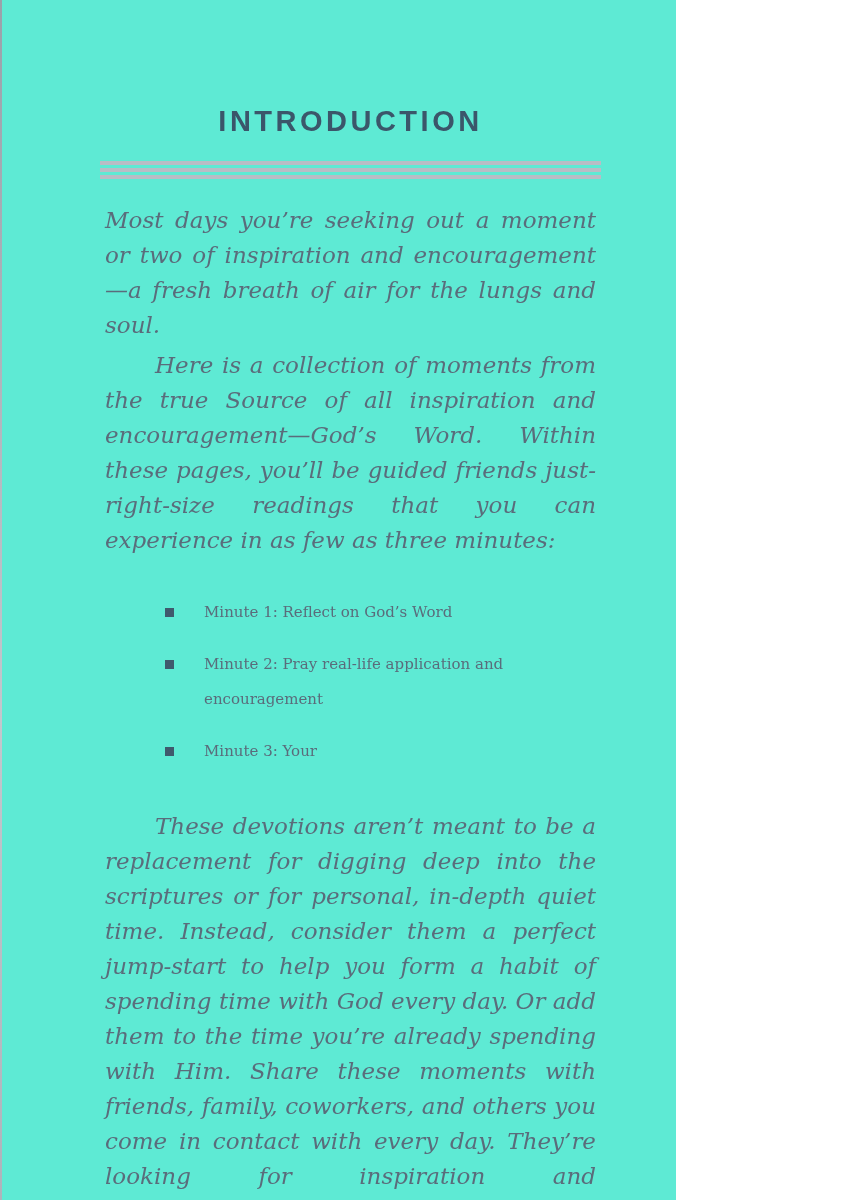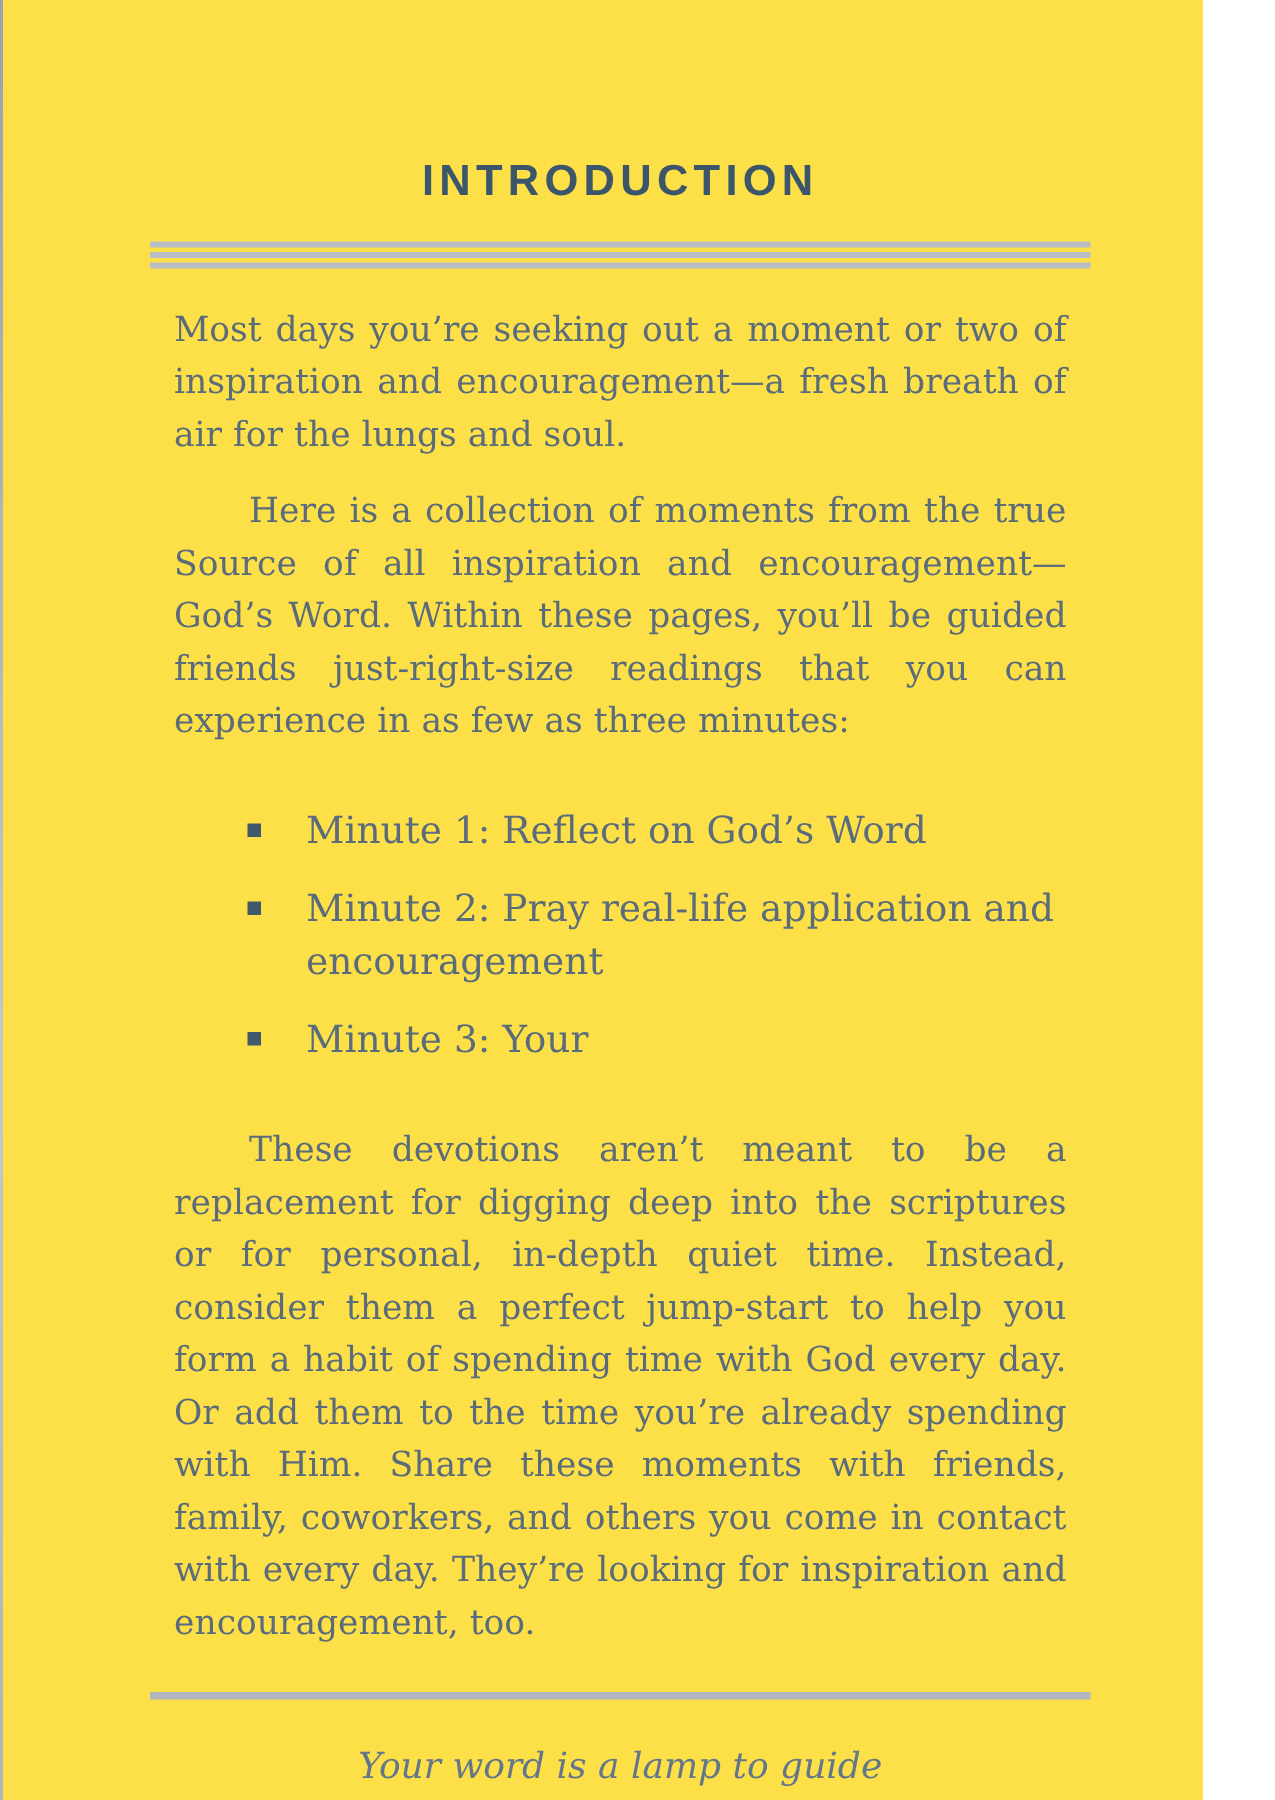--- a/index.html
+++ b/index.html
@@ -2,25 +2,25 @@
 <html style="--title: #3b566a; --body-text: #5a6c7b; --quote: #64768a; --bullet: #3f5a6d; --divider: #b9bdc5; --divider-strong: #b2b6bf;"><head>
 <meta charset="utf-8">
 <style>
   html, body {
     margin: 0;
     padding: 0;
     background: #ffffff;
   }
   .page {
     position: relative;
-    width: 802px;
+    width: 676px;
     height: 1200px;
     box-sizing: border-box;
     padding: 105px 75px 0 100px;
-    background: #fde047;
+    background: #5eead4;
     font-family: "DejaVu Serif", serif;
     overflow: hidden;
   }
   
   .page::before {
     content: "";
     position: absolute;
     left: 0; top: 0; bottom: 0;
     width: 2px;
     background: linear-gradient(to bottom, #9aa1aa, #c3c7cd 60%, #aeb3bb);
@@ -39,37 +39,38 @@
   .rule-triple { margin-top: 23px; }
   .rule-line {
     height: 4px;
     background: var(--divider, #b9bdc5);
   }
   .rule-line + .rule-line { margin-top: 3px; }
 
   .body-copy { margin-top: 24px; }
 
   .para {
-    margin: 16px;
+    margin: 5px;
     font-size: 23px;
     line-height: 35px;
     text-align: justify;
     color: var(--body-text, #5a6c7b);
+    font-style: italic;
   }
   .para.indent { text-indent: 50px; }
 
   .bullet-list {
     list-style: none;
     margin: 37px 0 40px 0;
     padding: 0;
   }
   .bullet-list li {
     display: flex;
     margin-bottom: 17px;
-    font-size: 25px;
+    font-size: 15px;
     line-height: 35px;
     color: var(--body-text, #5a6c7b);
   }
   .bullet-list li:last-child { margin-bottom: 0; }
   .bullet {
     flex: 0 0 auto;
     width: 9px;
     height: 9px;
     margin: 13px 30px 0 65px;
     background: var(--bullet, #3f5a6d);

